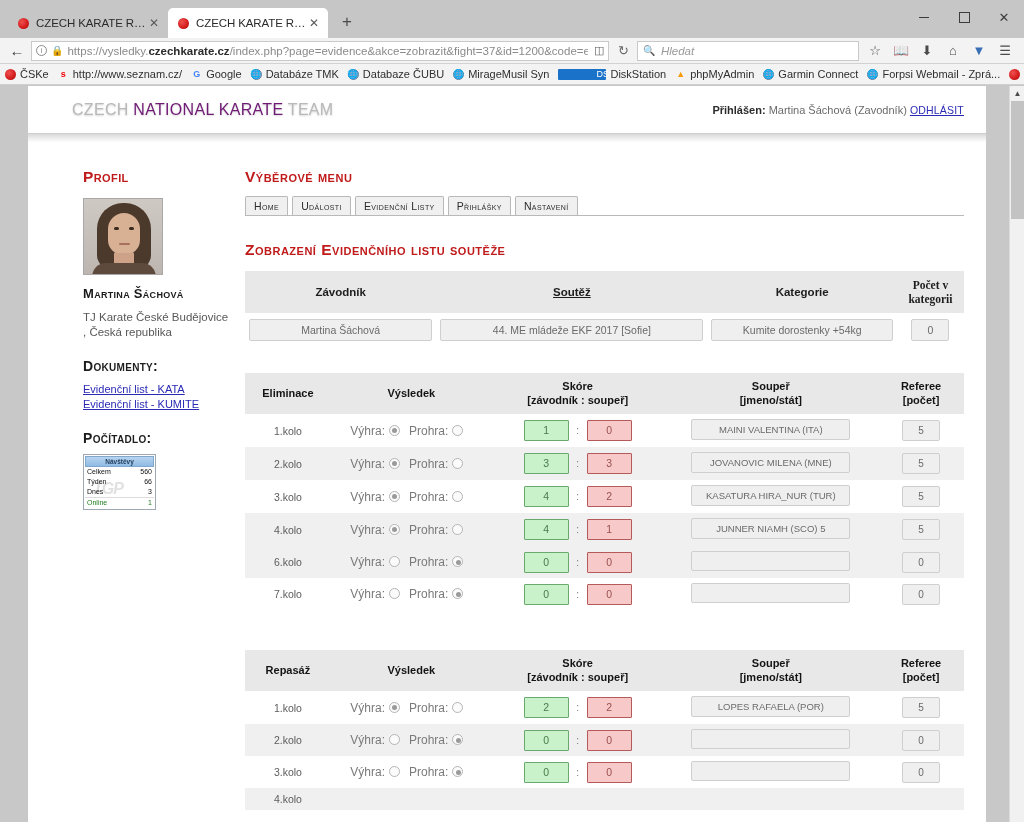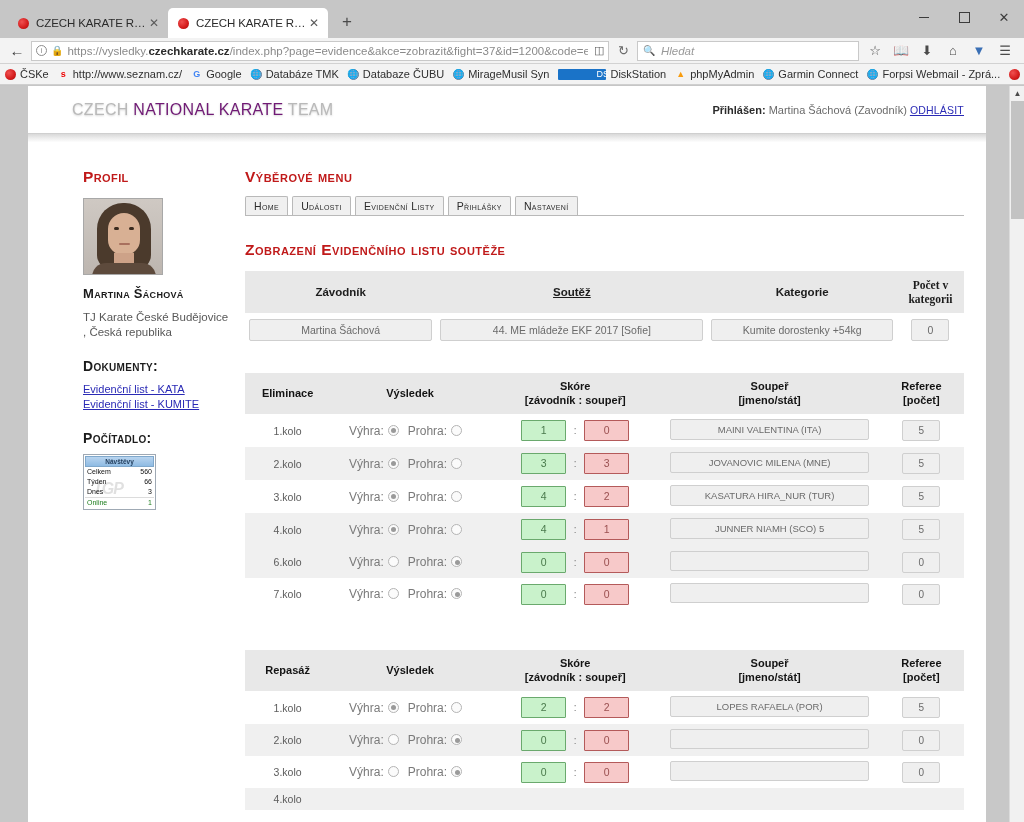--- a/index.html
+++ b/index.html
@@ -249,21 +249,21 @@
   }
   .score-cell { white-space: nowrap; }
   .scorebox {
     display:inline-block; width: 45px; padding: 3px 0 4px 0; font-size: 10.5px;
     text-align:center; border:1px solid; border-radius: 1px;
   }
   .scorebox.me { background:#c9f2cb; border-color:#6aa96d; color:#4a7a4c; }
   .scorebox.opp { background:#f7c9c9; border-color:#b45a5a; color:#9a5050; }
   .colon { display:inline-block; width: 18px; color:#777; font-size:10px; }
   .oppbox {
-    display:inline-block; width: 199px; border:1px solid #cfcfcf; background:#efefef;
+    display:inline-block; width: 159px; border:1px solid #cfcfcf; background:#efefef;
     color:#6a6a6a; font-size: 9.5px; text-align:center; padding: 4px 3px;
     border-radius: 2px; white-space:nowrap; overflow:hidden; min-height:20px;
   }
   .refbox {
     display:inline-block; width: 38px; border:1px solid #cfcfcf; background:#efefef;
     color:#6a6a6a; font-size: 10px; text-align:center; padding: 4px 3px;
     border-radius: 2px;
   }
   .col-elim { width: 80px; }
   .col-res  { width: 150px; }

